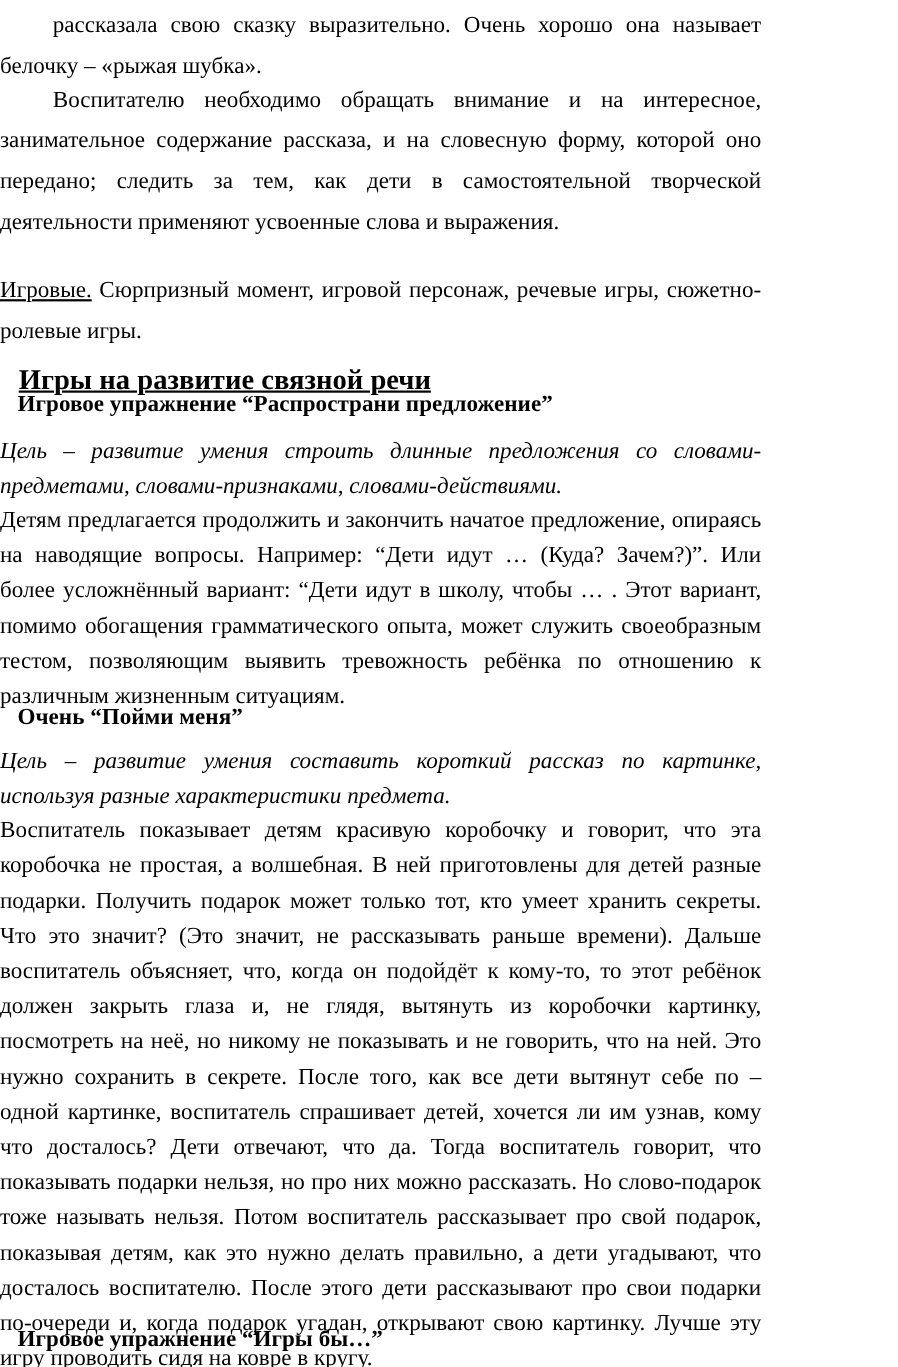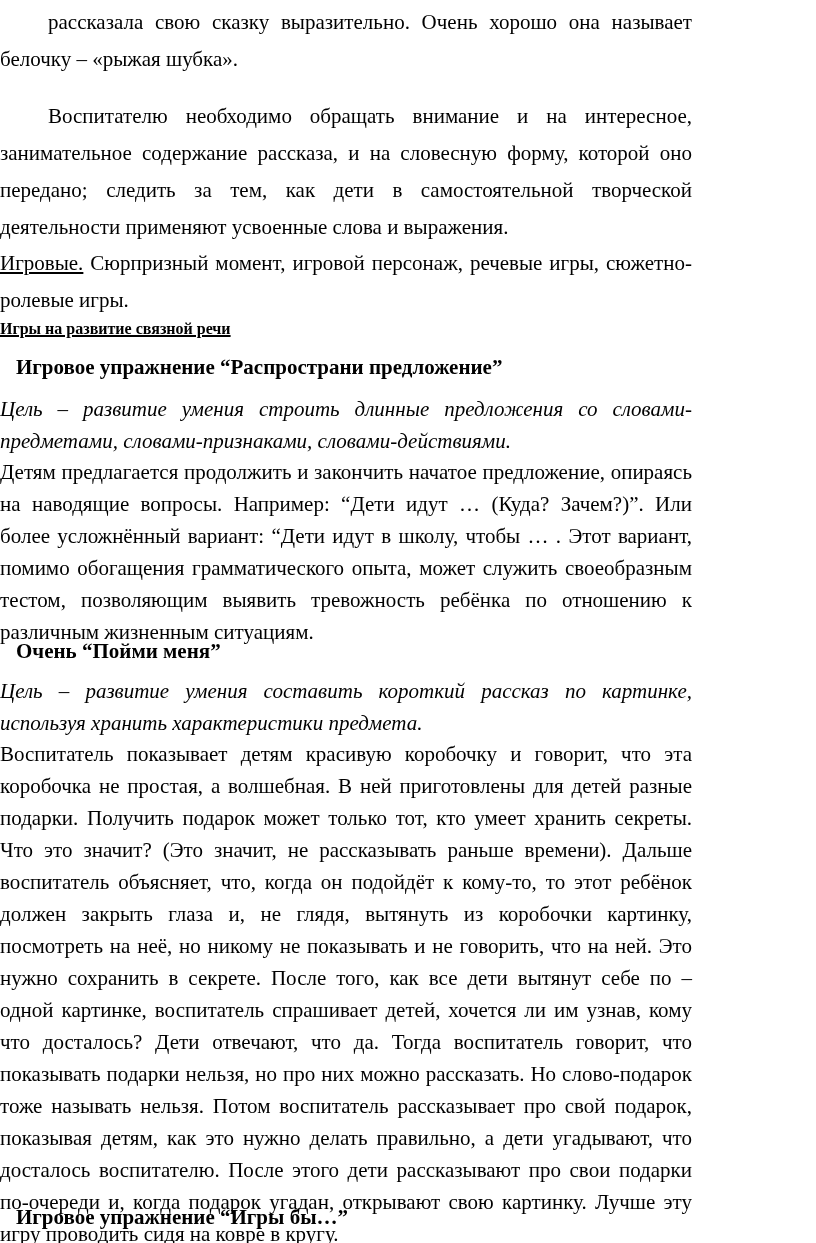--- a/index.html
+++ b/index.html
@@ -30,58 +30,58 @@
       text-align-last: left;
       margin: 0;
     }
     .lh37 { line-height: 37px; }
     .lh32 { line-height: 32px; }
     .indent { text-indent: 48px; }
     .underline { text-decoration: underline; }
     .h-main {
       position: absolute;
       left: 0;
-      font-size: 16px;
+      font-size: 26px;
       font-weight: bold;
       text-decoration: underline;
       text-decoration-thickness: 2px;
       line-height: 30px;
-      margin: 0;
+      margin: 17px;
     }
     .h-sub {
       position: absolute;
       left: 0;
       font-size: 21px;
       font-weight: bold;
       line-height: 28px;
       margin: 0;
       padding-left: 16px;
     }
     .italic { font-style: italic; }
   </style>
 </head>
 <body>
 
 <div class="page">
 
   <p class="para lh37 indent" style="top:4px;">рассказала свою сказку выразительно. Очень хорошо она называет белочку – «рыжая шубка».</p>
 
-  <p class="para lh37 indent" style="top:98px;">Воспитателю необходимо обращать внимание и на интересное, занимательное содержание рассказа, и на словесную форму, которой оно передано;  следить за тем, как дети в самостоятельной творческой деятельности применяют усвоенные слова и выражения.</p>
+  <p class="para lh37 indent" style="top:72px;">Воспитателю необходимо обращать внимание и на интересное, занимательное содержание рассказа, и на словесную форму, которой оно передано;  следить за тем, как дети в самостоятельной творческой деятельности применяют усвоенные слова и выражения.</p>
 
   <p class="para lh37" style="top:229px;margin-top:16px;"><span class="underline">Игровые.</span><span> Сюрпризный момент, игровой персонаж, речевые игры, сюжетно-ролевые игры.</span></p>
 
   <h2 class="h-main" style="top:314px;">Игры на развитие связной речи</h2>
 
   <h3 class="h-sub" style="top:353px;">Игровое упражнение “Распространи предложение”</h3>
 
   <p class="para lh32 italic" style="top:393px;">Цель – развитие умения строить длинные предложения со словами-предметами, словами-признаками, словами-действиями.</p>
 
   <p class="para lh32" style="top:456px;">Детям предлагается продолжить и закончить начатое предложение, опираясь на наводящие вопросы. Например: “Дети идут … (Куда? Зачем?)”. Или более усложнённый вариант: “Дети идут в школу, чтобы … . Этот вариант, помимо обогащения грамматического опыта, может служить своеобразным тестом, позволяющим выявить тревожность ребёнка по отношению к различным жизненным ситуациям.</p>
 
   <h3 class="h-sub" style="top:637px;">Очень “Пойми меня”</h3>
 
-  <p class="para lh32 italic" style="top:675px;">Цель – развитие умения составить короткий рассказ по картинке, используя хранить характеристики предмета.</p>
+  <p class="para lh32 italic" style="top:675px;">Цель – развитие умения составить короткий рассказ по картинке, используя разные характеристики предмета.</p>
 
   <p class="para lh32" style="top:738px;">Воспитатель показывает детям красивую коробочку и говорит, что эта коробочка не простая, а волшебная. В ней приготовлены для детей разные подарки. Получить подарок может только тот, кто умеет хранить секреты. Что это значит? (Это значит, не рассказывать раньше времени). Дальше воспитатель объясняет, что, когда он подойдёт к кому-то, то этот ребёнок должен закрыть глаза и, не глядя, вытянуть из коробочки картинку, посмотреть на неё, но никому не показывать и не говорить, что на ней. Это нужно сохранить в секрете. После того, как все дети вытянут себе по – одной картинке, воспитатель спрашивает детей, хочется ли им узнав, кому что досталось? Дети отвечают, что да. Тогда воспитатель говорит, что показывать подарки нельзя, но про них можно рассказать. Но слово-подарок тоже называть нельзя. Потом воспитатель рассказывает про свой подарок, показывая детям, как это нужно делать правильно, а дети угадывают, что досталось воспитателю. После этого дети рассказывают про свои подарки по-очереди и, когда подарок угадан, открывают свою картинку. Лучше эту игру проводить сидя на ковре в кругу.</p>
 
   <h3 class="h-sub" style="top:1203px;">Игровое упражнение “Игры бы…”</h3>
 
 </div>
 
 </body></html>

